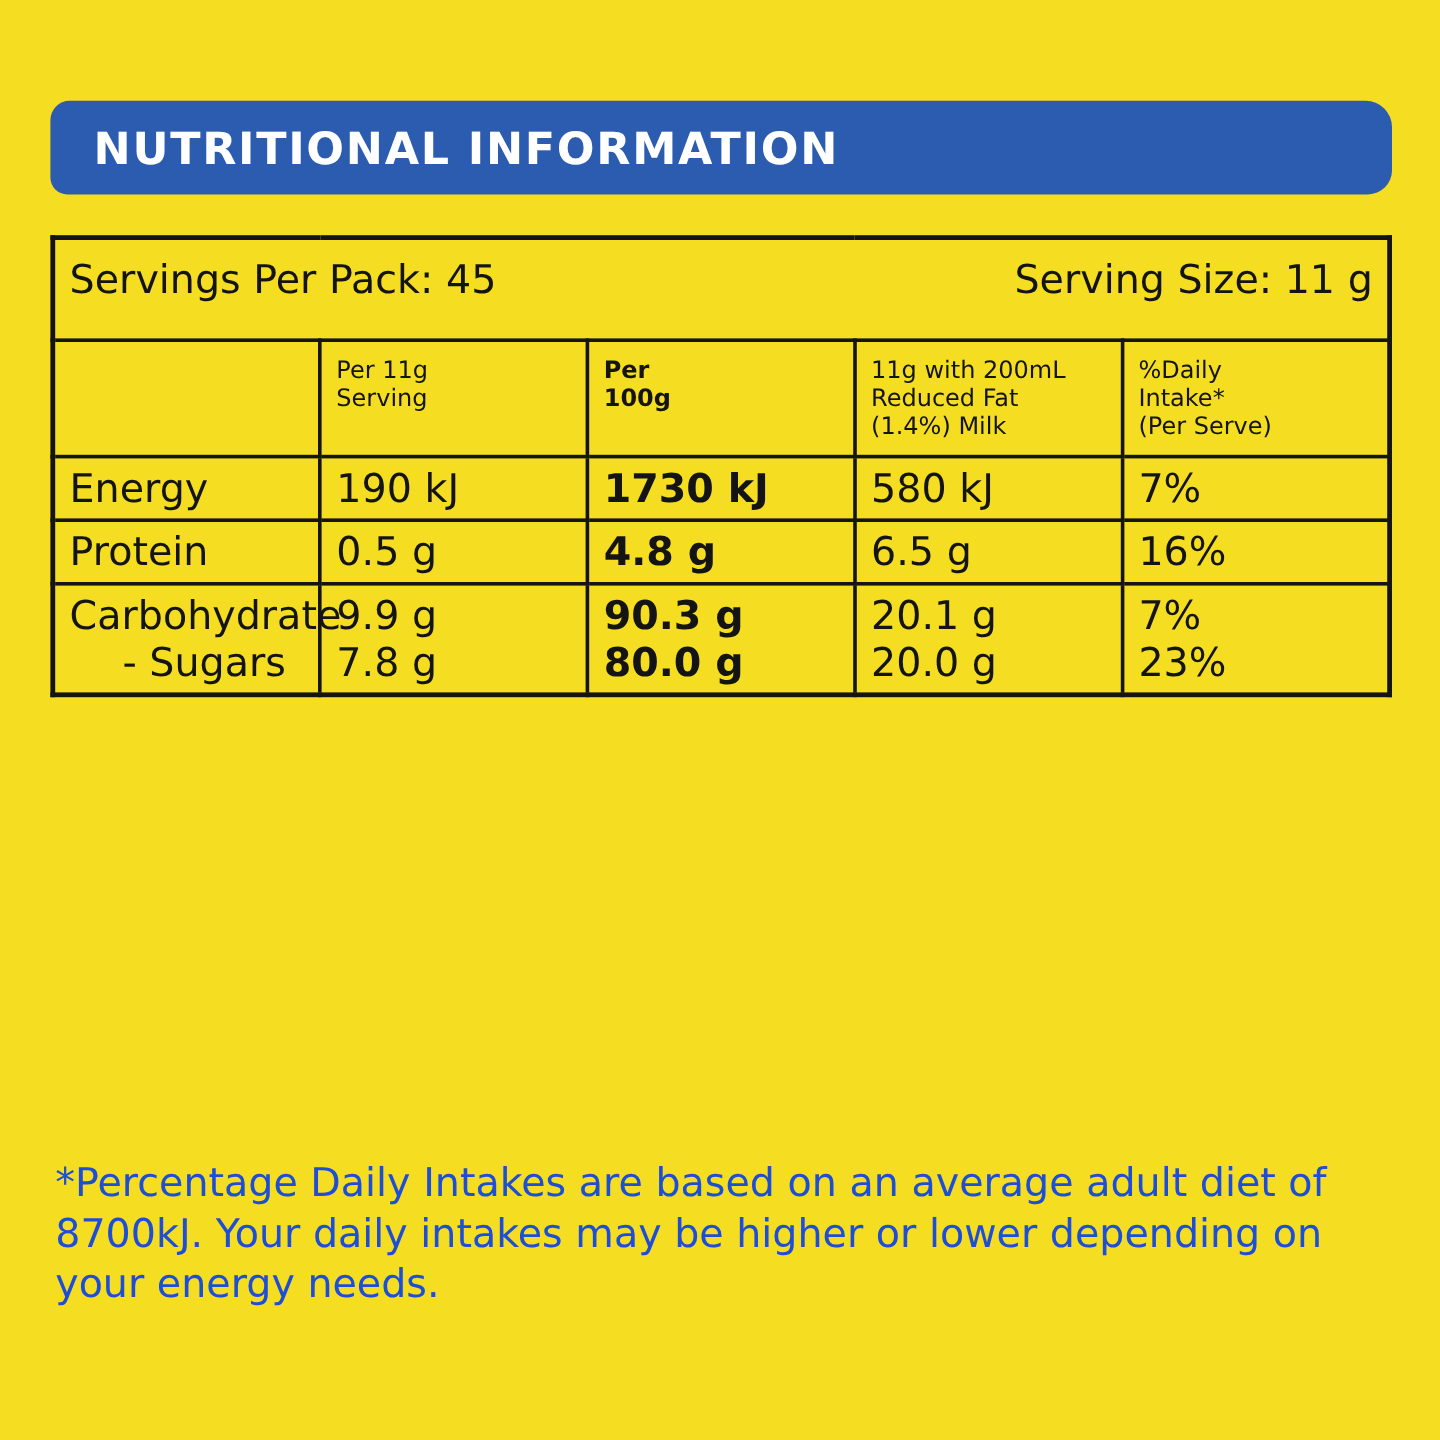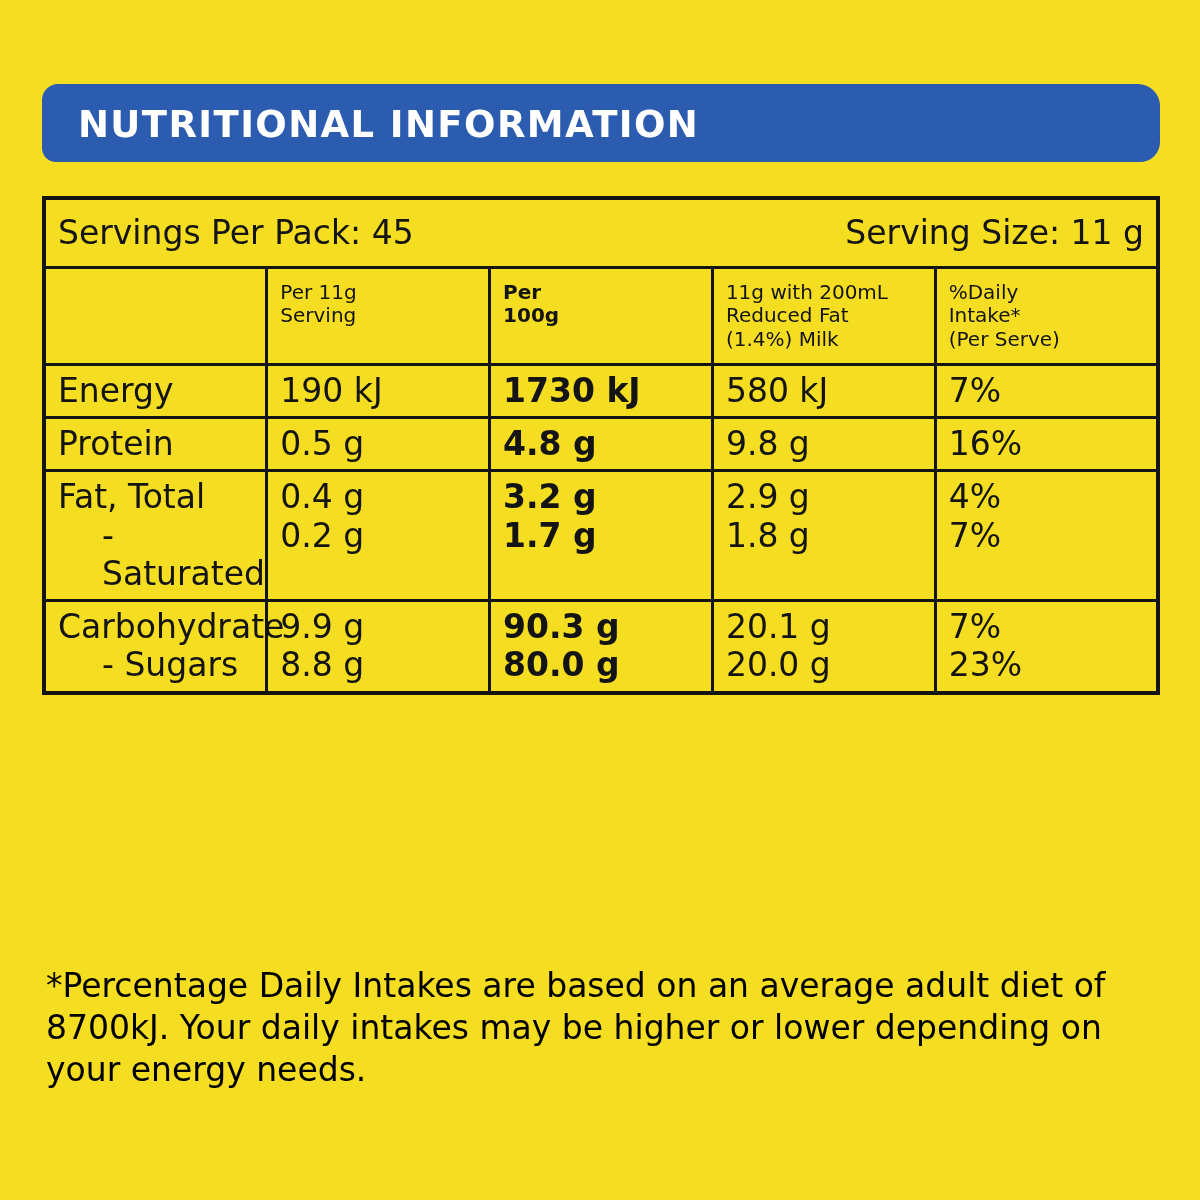--- a/index.html
+++ b/index.html
@@ -60,21 +60,21 @@
     color: #141414;
     vertical-align: top;
     font-family: "DejaVu Sans", sans-serif;
     line-height: 1.16;
   }
   .servings-row td {
     border-left: none;
     border-right: none;
     border-top: none;
     padding-top: 14px;
-    padding-bottom: 14px;
+    padding-bottom: 30px;
   }
   .servings-cell {
     position: relative;
   }
   .servings-left {
     float: left;
   }
   .servings-right {
     float: right;
   }
@@ -97,21 +97,21 @@
   .two-line div { line-height: 1.16; }
   .cell-pad { padding-top: 8px; padding-bottom: 8px; }
   
   .footnote {
     position: absolute;
     left: 46px;
     top: 965px;
     width: 1110px;
     font-size: 33px;
     line-height: 1.28;
-    color: #000000;
+    color: #1d4ed8;
     font-family: "DejaVu Sans", sans-serif;
   }
 </style>
 </head>
 <body>
 
 <div class="panel">
 
   <div class="banner"></div>
   <div class="banner-title">NUTRITIONAL INFORMATION</div>
@@ -151,55 +151,33 @@
       <td class="col-a cell-pad">190 kJ</td>
       <td class="col-b cell-pad">1730 kJ</td>
       <td class="col-c cell-pad">580 kJ</td>
       <td class="col-d cell-pad">7%</td>
     </tr>
 
     <tr>
       <td class="col-label cell-pad">Protein</td>
       <td class="col-a cell-pad">0.5 g</td>
       <td class="col-b cell-pad">4.8 g</td>
-      <td class="col-c cell-pad">9.8 g</td>
+      <td class="col-c cell-pad">6.5 g</td>
       <td class="col-d cell-pad">16%</td>
     </tr>
 
-    <tr>
-      <td class="col-label two-line">
-        <div>Fat, Total</div>
-        <div class="sub">- Saturated</div>
-      </td>
-      <td class="col-a two-line">
-        <div>0.4 g</div>
-        <div>0.2 g</div>
-      </td>
-      <td class="col-b two-line">
-        <div>3.2 g</div>
-        <div>1.7 g</div>
-      </td>
-      <td class="col-c two-line">
-        <div>2.9 g</div>
-        <div>1.8 g</div>
-      </td>
-      <td class="col-d two-line">
-        <div>4%</div>
-        <div>7%</div>
-      </td>
-    </tr>
 
     <tr>
       <td class="col-label two-line">
         <div>Carbohydrate</div>
         <div class="sub">- Sugars</div>
       </td>
       <td class="col-a two-line">
         <div>9.9 g</div>
-        <div>8.8 g</div>
+        <div>7.8 g</div>
       </td>
       <td class="col-b two-line">
         <div>90.3 g</div>
         <div>80.0 g</div>
       </td>
       <td class="col-c two-line">
         <div>20.1 g</div>
         <div>20.0 g</div>
       </td>
       <td class="col-d two-line">

